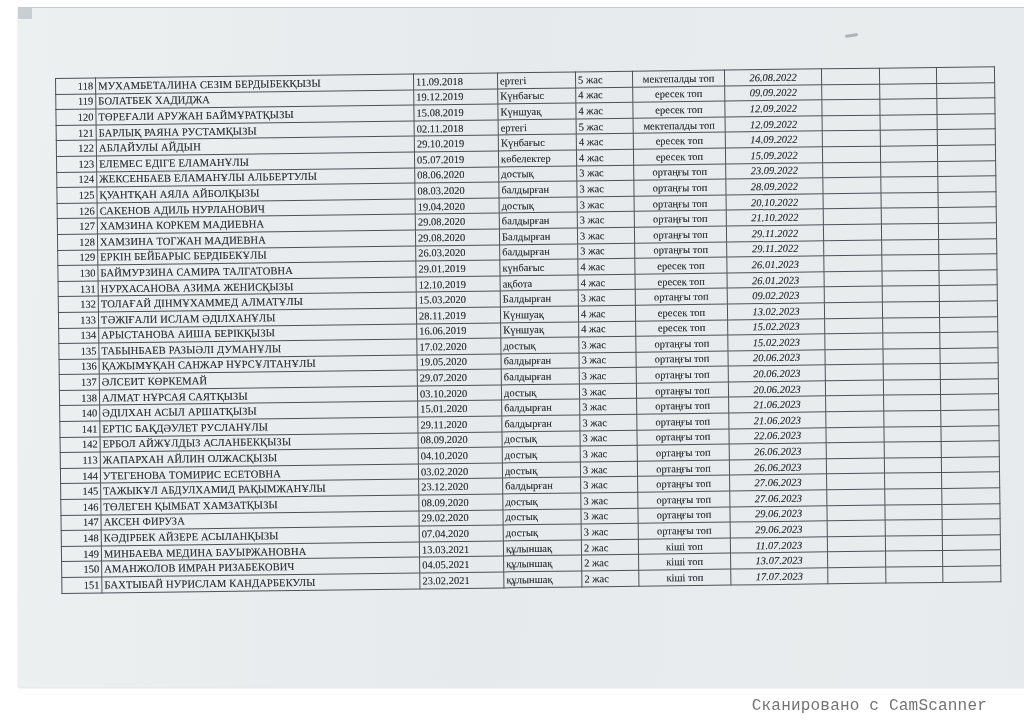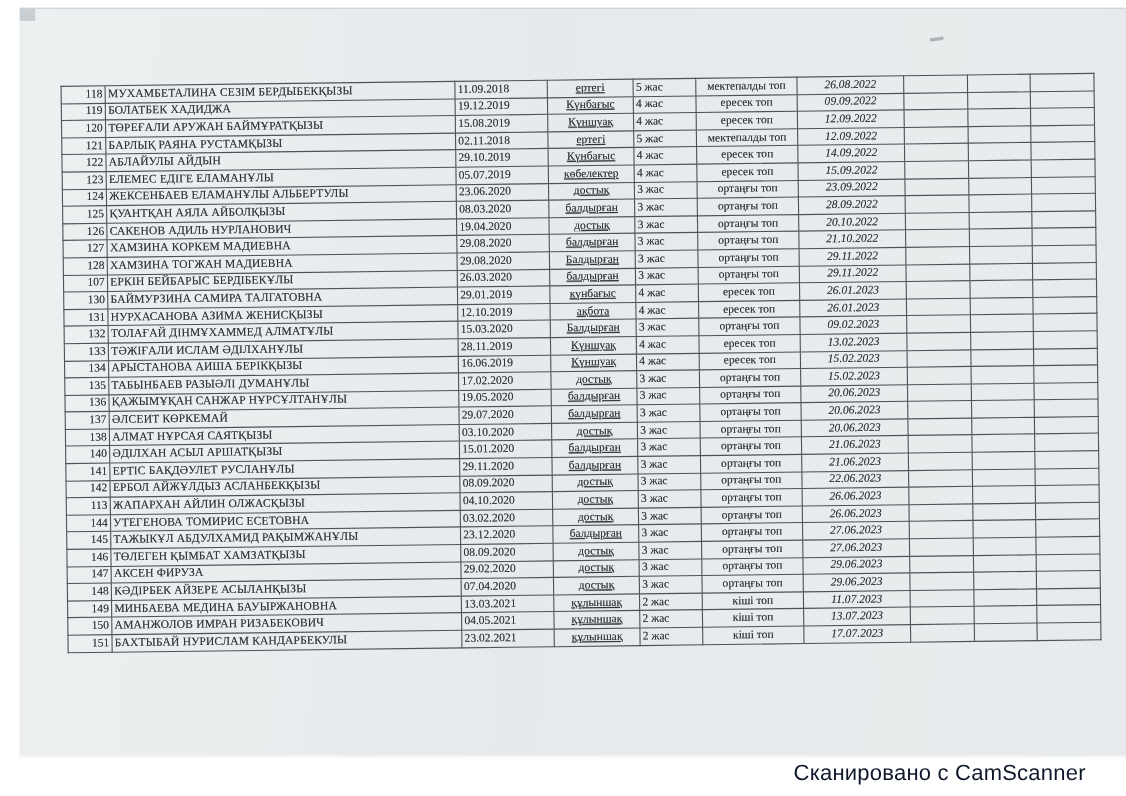--- a/index.html
+++ b/index.html
@@ -53,31 +53,31 @@
     color: #2f343a;
     padding: 0 2px;
     white-space: nowrap;
     overflow: hidden;
     text-shadow: 0 0 0.5px rgba(47,52,58,0.55);
   }
   table.records { border: 1.6px solid #44494e; }
   td.c0 { text-align: right; padding-right: 3px; font-size: 10.5px; }
   td.c1 { text-align: left; padding-left: 4px; font-size: 11px; letter-spacing: 0.15px; }
   td.c2 { text-align: left; padding-right: 1px; }
-  td.c3 { text-align: center; padding-left: 3px; text-decoration: underline; }
+  td.c3 { text-align: left; padding-left: 3px; }
   td.c4 { text-align: left; padding-left: 5px; margin-left: 24px; }
   td.c5 { text-align: center; padding-left: 3px; }
   td.c6 { text-align: center; font-size: 11px; font-style: italic; }
   td.c7, td.c8, td.c9 { background: transparent; }
   .watermark {
     position: absolute;
     right: 37px; bottom: 9px;
-    font-family: Liberation Sans, sans-serif;
-    font-size: 20px;
-    color: #0f172a;
+    font-family: Liberation Mono, monospace;
+    font-size: 16px;
+    color: #737373;
     letter-spacing: 0.2px;
   }
 </style>
 </head>
 <body>
 
 <div class="sheet">
   <div class="corner-artifact"></div>
   <div class="dash-artifact"></div>
 
@@ -163,21 +163,21 @@
           <td class="c4">4 жас</td>
           <td class="c5">ересек топ</td>
           <td class="c6">15.09.2022</td>
           <td class="c7"></td>
           <td class="c8"></td>
           <td class="c9"></td>
         </tr>
         <tr>
           <td class="c0">124</td>
           <td class="c1">ЖЕКСЕНБАЕВ ЕЛАМАНҰЛЫ АЛЬБЕРТУЛЫ</td>
-          <td class="c2">23.06.2020</td>
+          <td class="c2">08.06.2020</td>
           <td class="c3">достық</td>
           <td class="c4">3 жас</td>
           <td class="c5">ортаңғы топ</td>
           <td class="c6">23.09.2022</td>
           <td class="c7"></td>
           <td class="c8"></td>
           <td class="c9"></td>
         </tr>
         <tr>
           <td class="c0">125</td>
@@ -221,21 +221,21 @@
           <td class="c2">29.08.2020</td>
           <td class="c3">Балдырған</td>
           <td class="c4">3 жас</td>
           <td class="c5">ортаңғы топ</td>
           <td class="c6">29.11.2022</td>
           <td class="c7"></td>
           <td class="c8"></td>
           <td class="c9"></td>
         </tr>
         <tr>
-          <td class="c0">107</td>
+          <td class="c0">129</td>
           <td class="c1">ЕРКІН БЕЙБАРЫС БЕРДІБЕКҰЛЫ</td>
           <td class="c2">26.03.2020</td>
           <td class="c3">балдырған</td>
           <td class="c4">3 жас</td>
           <td class="c5">ортаңғы топ</td>
           <td class="c6">29.11.2022</td>
           <td class="c7"></td>
           <td class="c8"></td>
           <td class="c9"></td>
         </tr>

